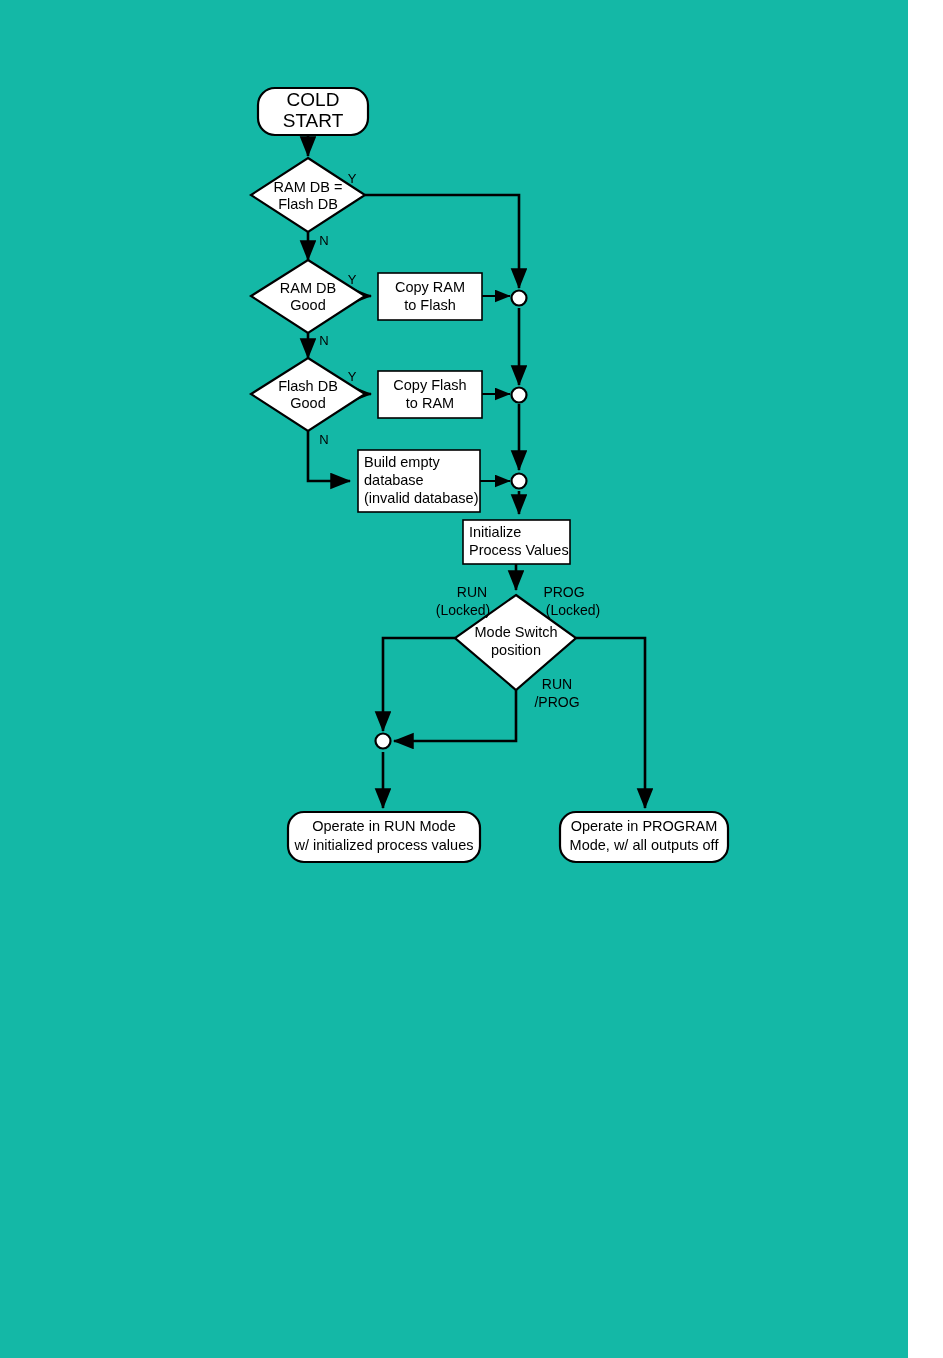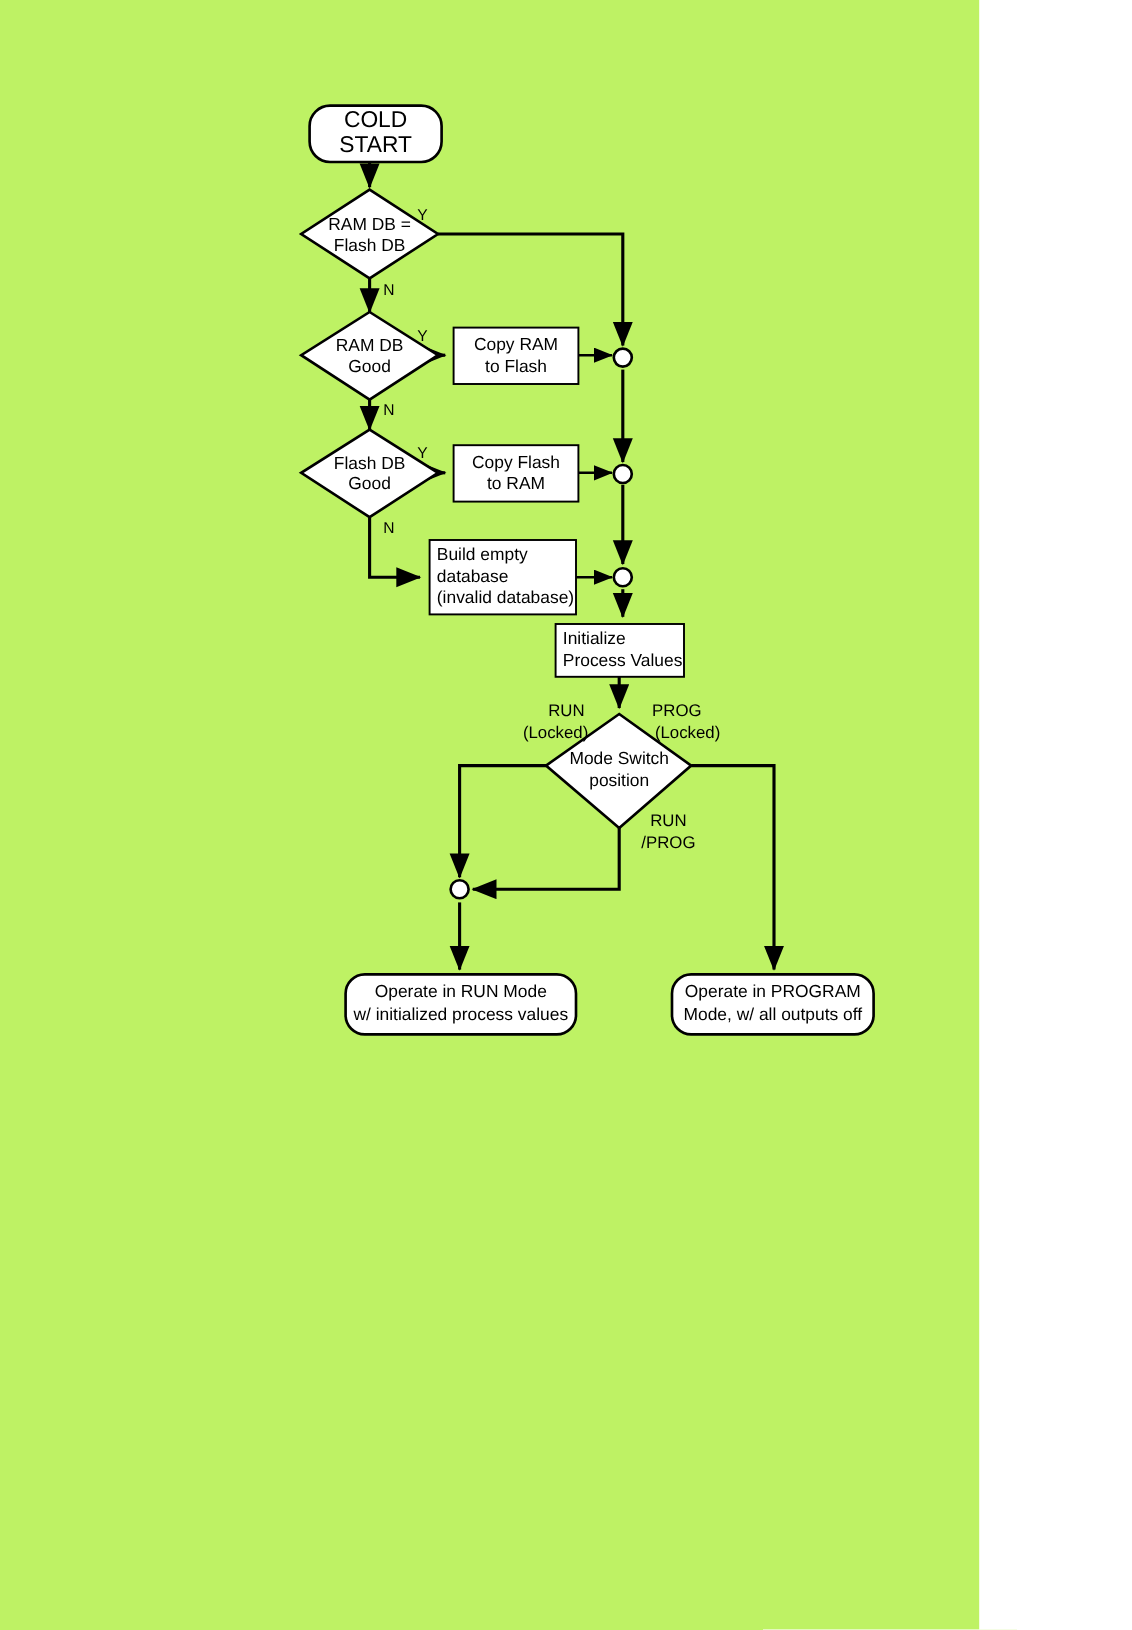--- a/index.html
+++ b/index.html
@@ -8,23 +8,23 @@
     background: #ffffff;
   }
   body {
     width: 943px;
     height: 1358px;
     font-family: "Liberation Sans", sans-serif;
     overflow: hidden;
   }
   #diagram-root {
     position: relative;
-    width: 816px;
+    width: 908px;
     height: 1358px;
-    background: #bef264;
+    background: #14b8a6;
   }
   svg.flow {
     position: absolute;
     left: 0;
     top: 0;
     width: 943px;
     height: 1358px;
   }
   .shape-stroke { stroke: #000000; stroke-width: 2.2; fill: #ffffff; }
   .shape-stroke-thin { stroke: #000000; stroke-width: 1.6; fill: #ffffff; }

